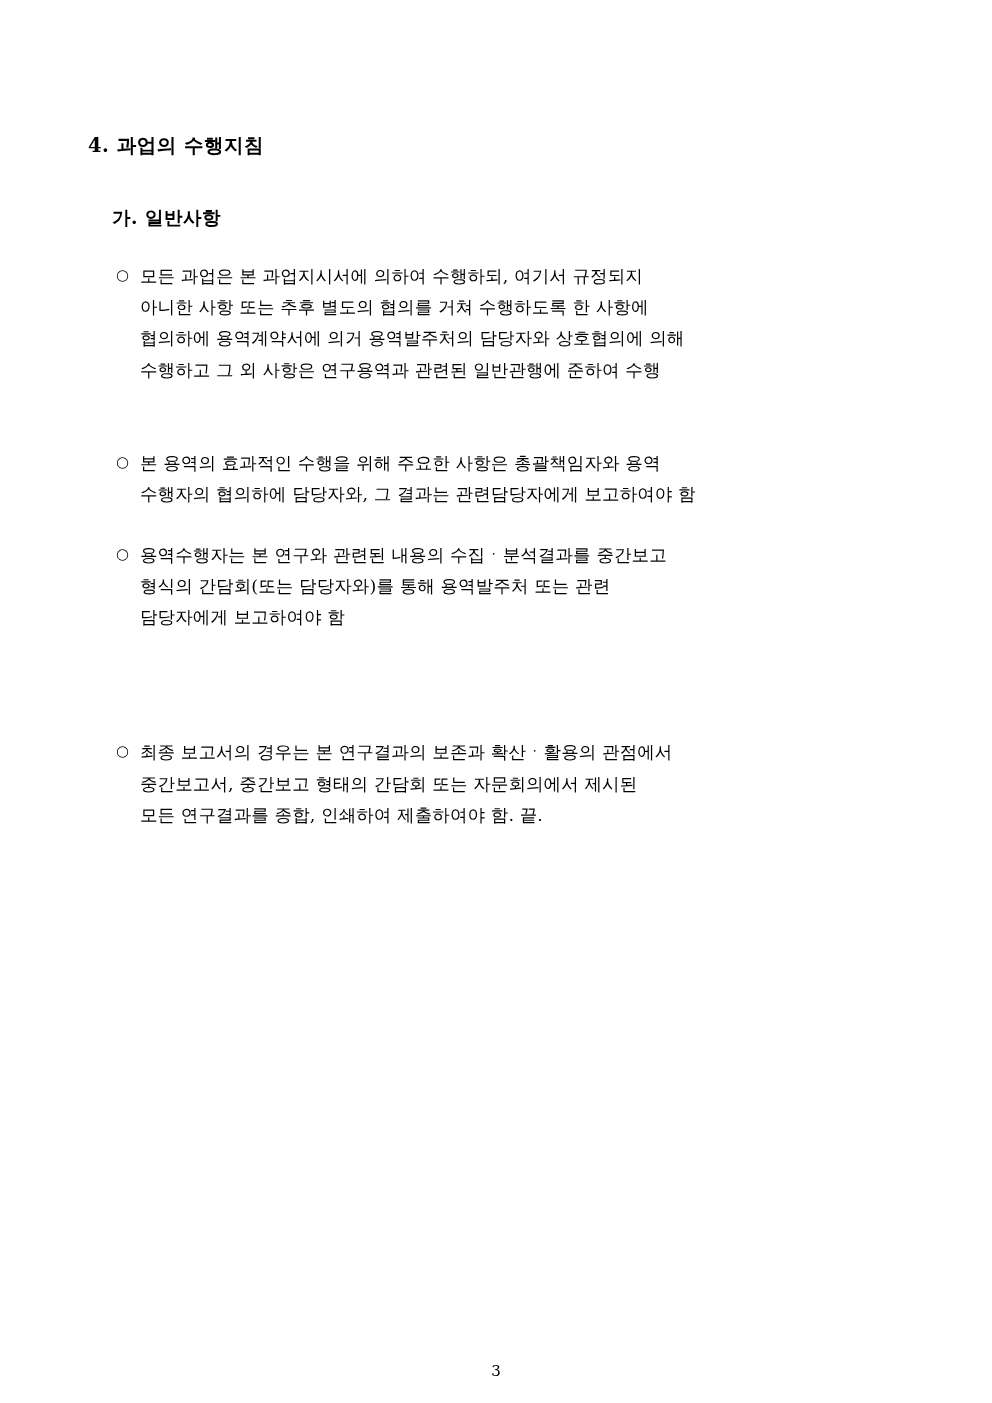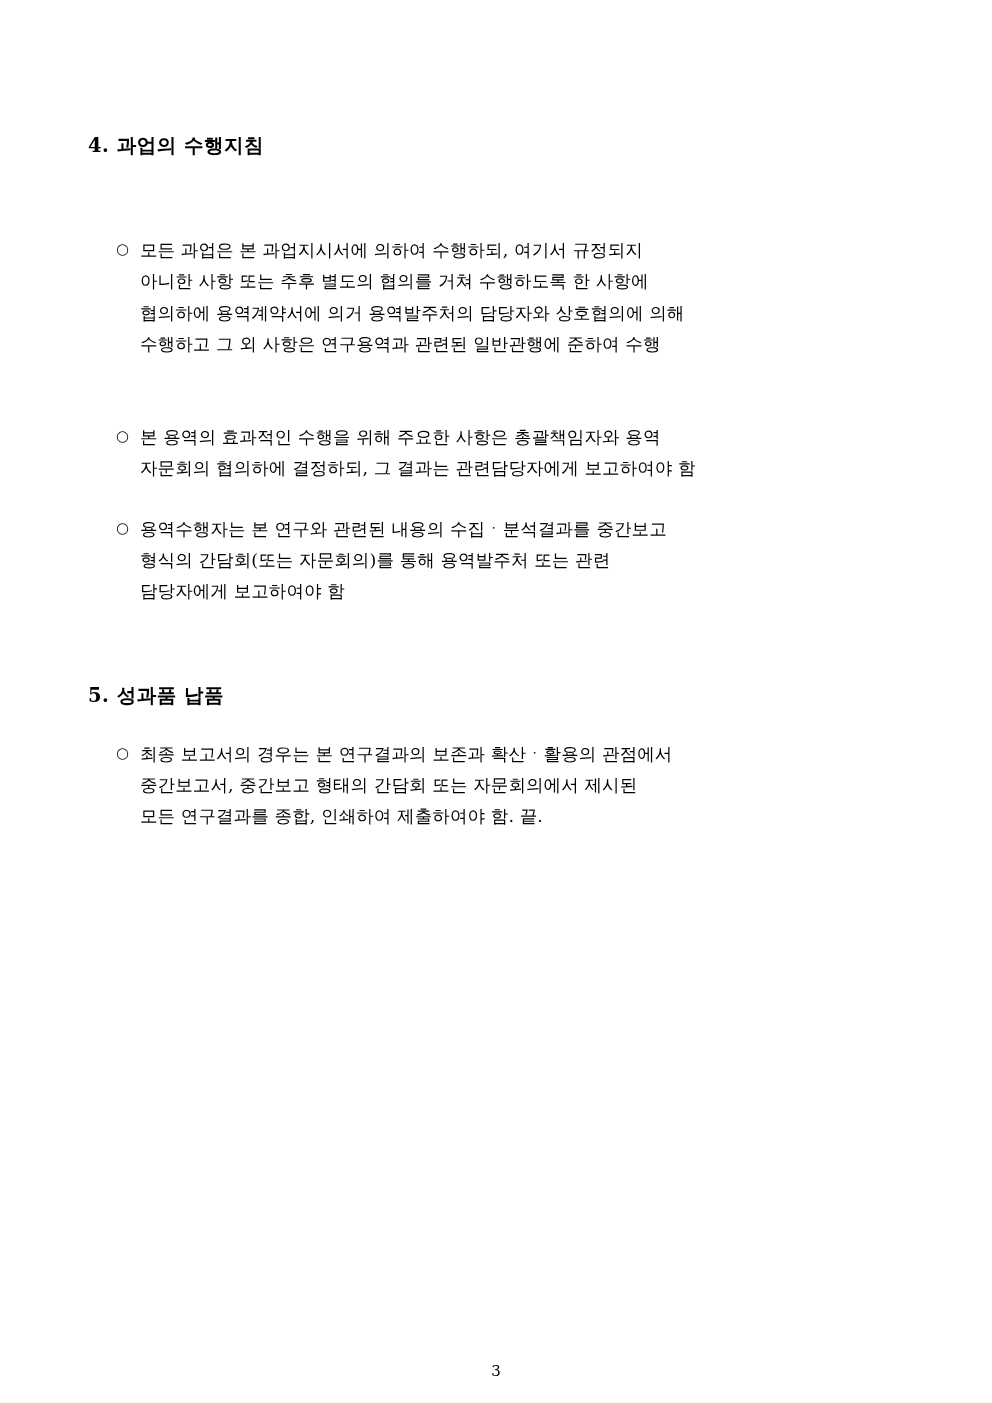--- a/index.html
+++ b/index.html
@@ -86,54 +86,54 @@
 </head>
 <body>
 
 <div class="page">
   <div class="content">
 
     <h2 class="sec-heading">4. 과업의 수행지침</h2>
 
     <div class="gap-l"></div>
 
+    <h3 class="sub-heading">가. 일반사항</h3>
 
     <div class="gap-m"></div>
 
     <div class="bullet-block">
       <span class="bullet-mark">○</span>
       <span class="bullet-text">모든 과업은 본 과업지시서에 의하여 수행하되, 여기서 규정되지
 아니한 사항 또는 추후 별도의 협의를 거쳐 수행하도록 한 사항에
 협의하에 용역계약서에 의거 용역발주처의 담당자와 상호협의에 의해
 수행하고 그 외 사항은 연구용역과 관련된 일반관행에 준하여 수행</span>
     </div>
 
     <div class="gap-l"></div>
 
 
     <div class="gap-s"></div>
 
     <div class="bullet-block">
       <span class="bullet-mark">○</span>
       <span class="bullet-text">본 용역의 효과적인 수행을 위해 주요한 사항은 총괄책임자와 용역
-자문회의 협의하에 결정하되, 그 결과는 관련담당자에게 보고하여야 함</span>
+수행자의 협의하에 담당자와, 그 결과는 관련담당자에게 보고하여야 함</span>
     </div>
 
     <div class="gap-m"></div>
 
     <div class="bullet-block">
       <span class="bullet-mark">○</span>
       <span class="bullet-text">용역수행자는 본 연구와 관련된 내용의 수집ㆍ분석결과를 중간보고
-형식의 간담회(또는 자문회의)를 통해 용역발주처 또는 관련
+형식의 간담회(또는 담당자와)를 통해 용역발주처 또는 관련
 담당자에게 보고하여야 함</span>
     </div>
 
     <div class="gap-xl"></div>
 
-    <h2 class="sec-heading">5. 성과품 납품</h2>
 
     <div class="gap-m"></div>
 
     <div class="bullet-block">
       <span class="bullet-mark">○</span>
       <span class="bullet-text">최종 보고서의 경우는 본 연구결과의 보존과 확산ㆍ활용의 관점에서
 중간보고서, 중간보고 형태의 간담회 또는 자문회의에서 제시된
 모든 연구결과를 종합, 인쇄하여 제출하여야 함.  끝.</span>
     </div>
 

